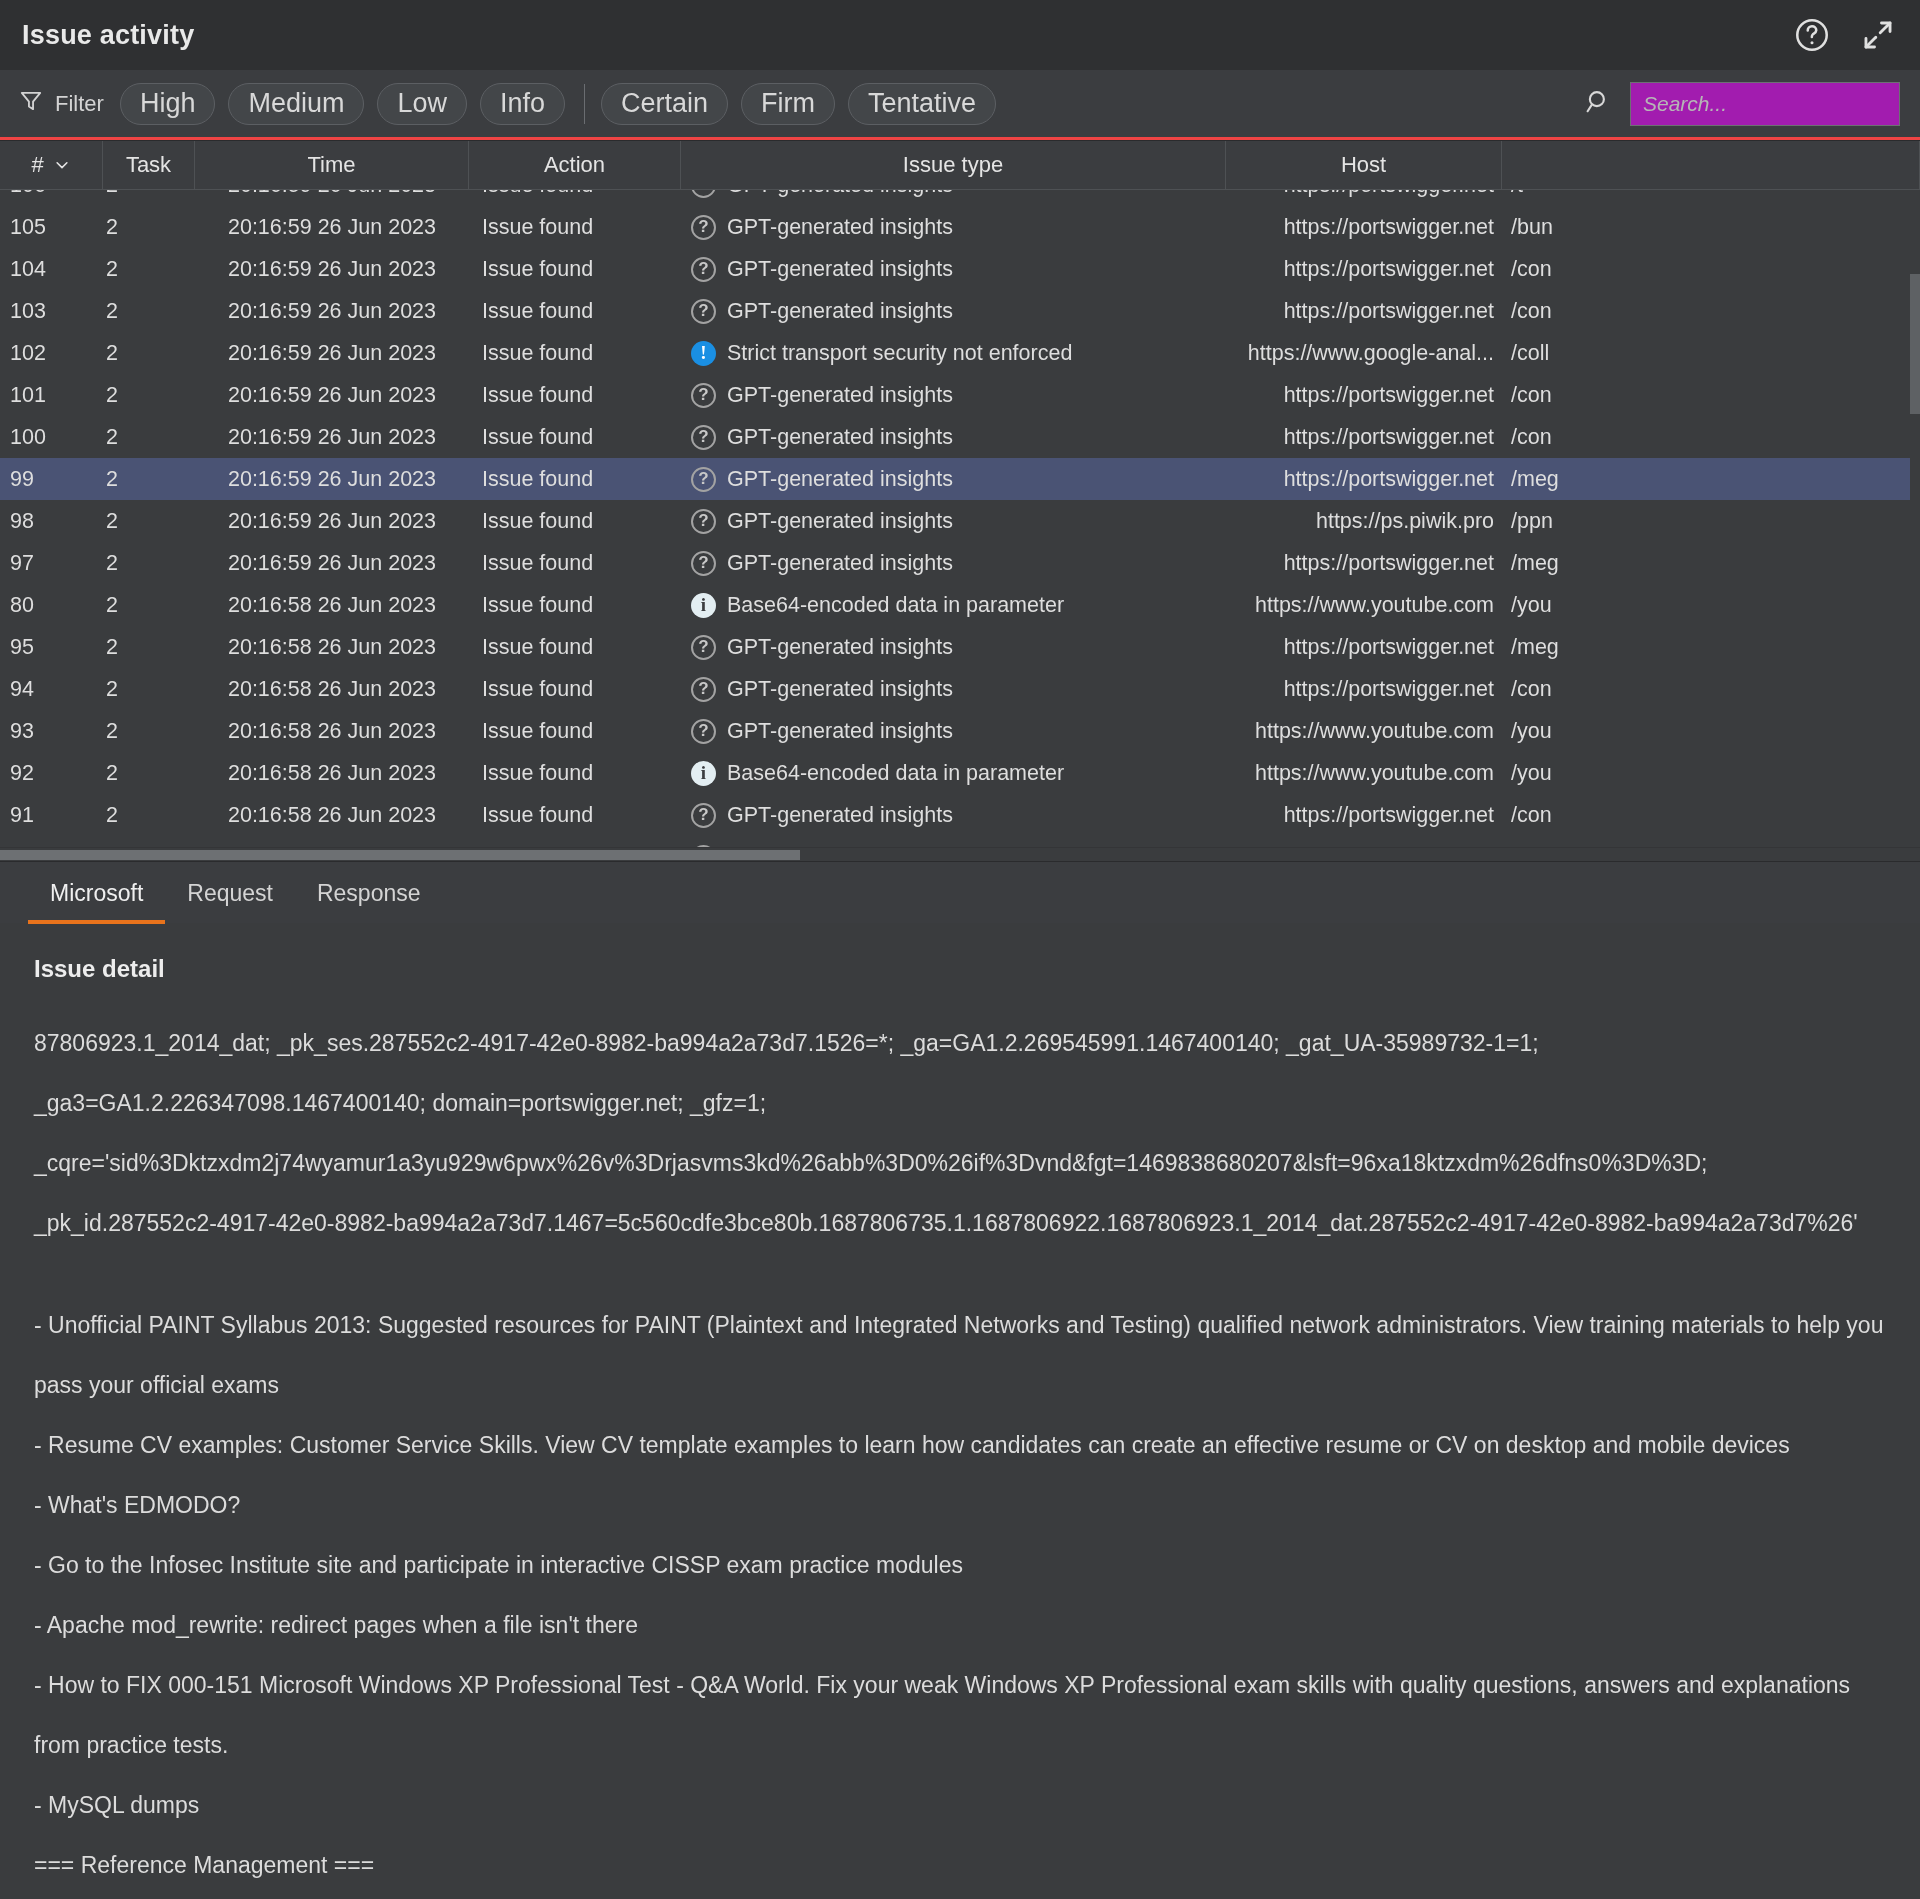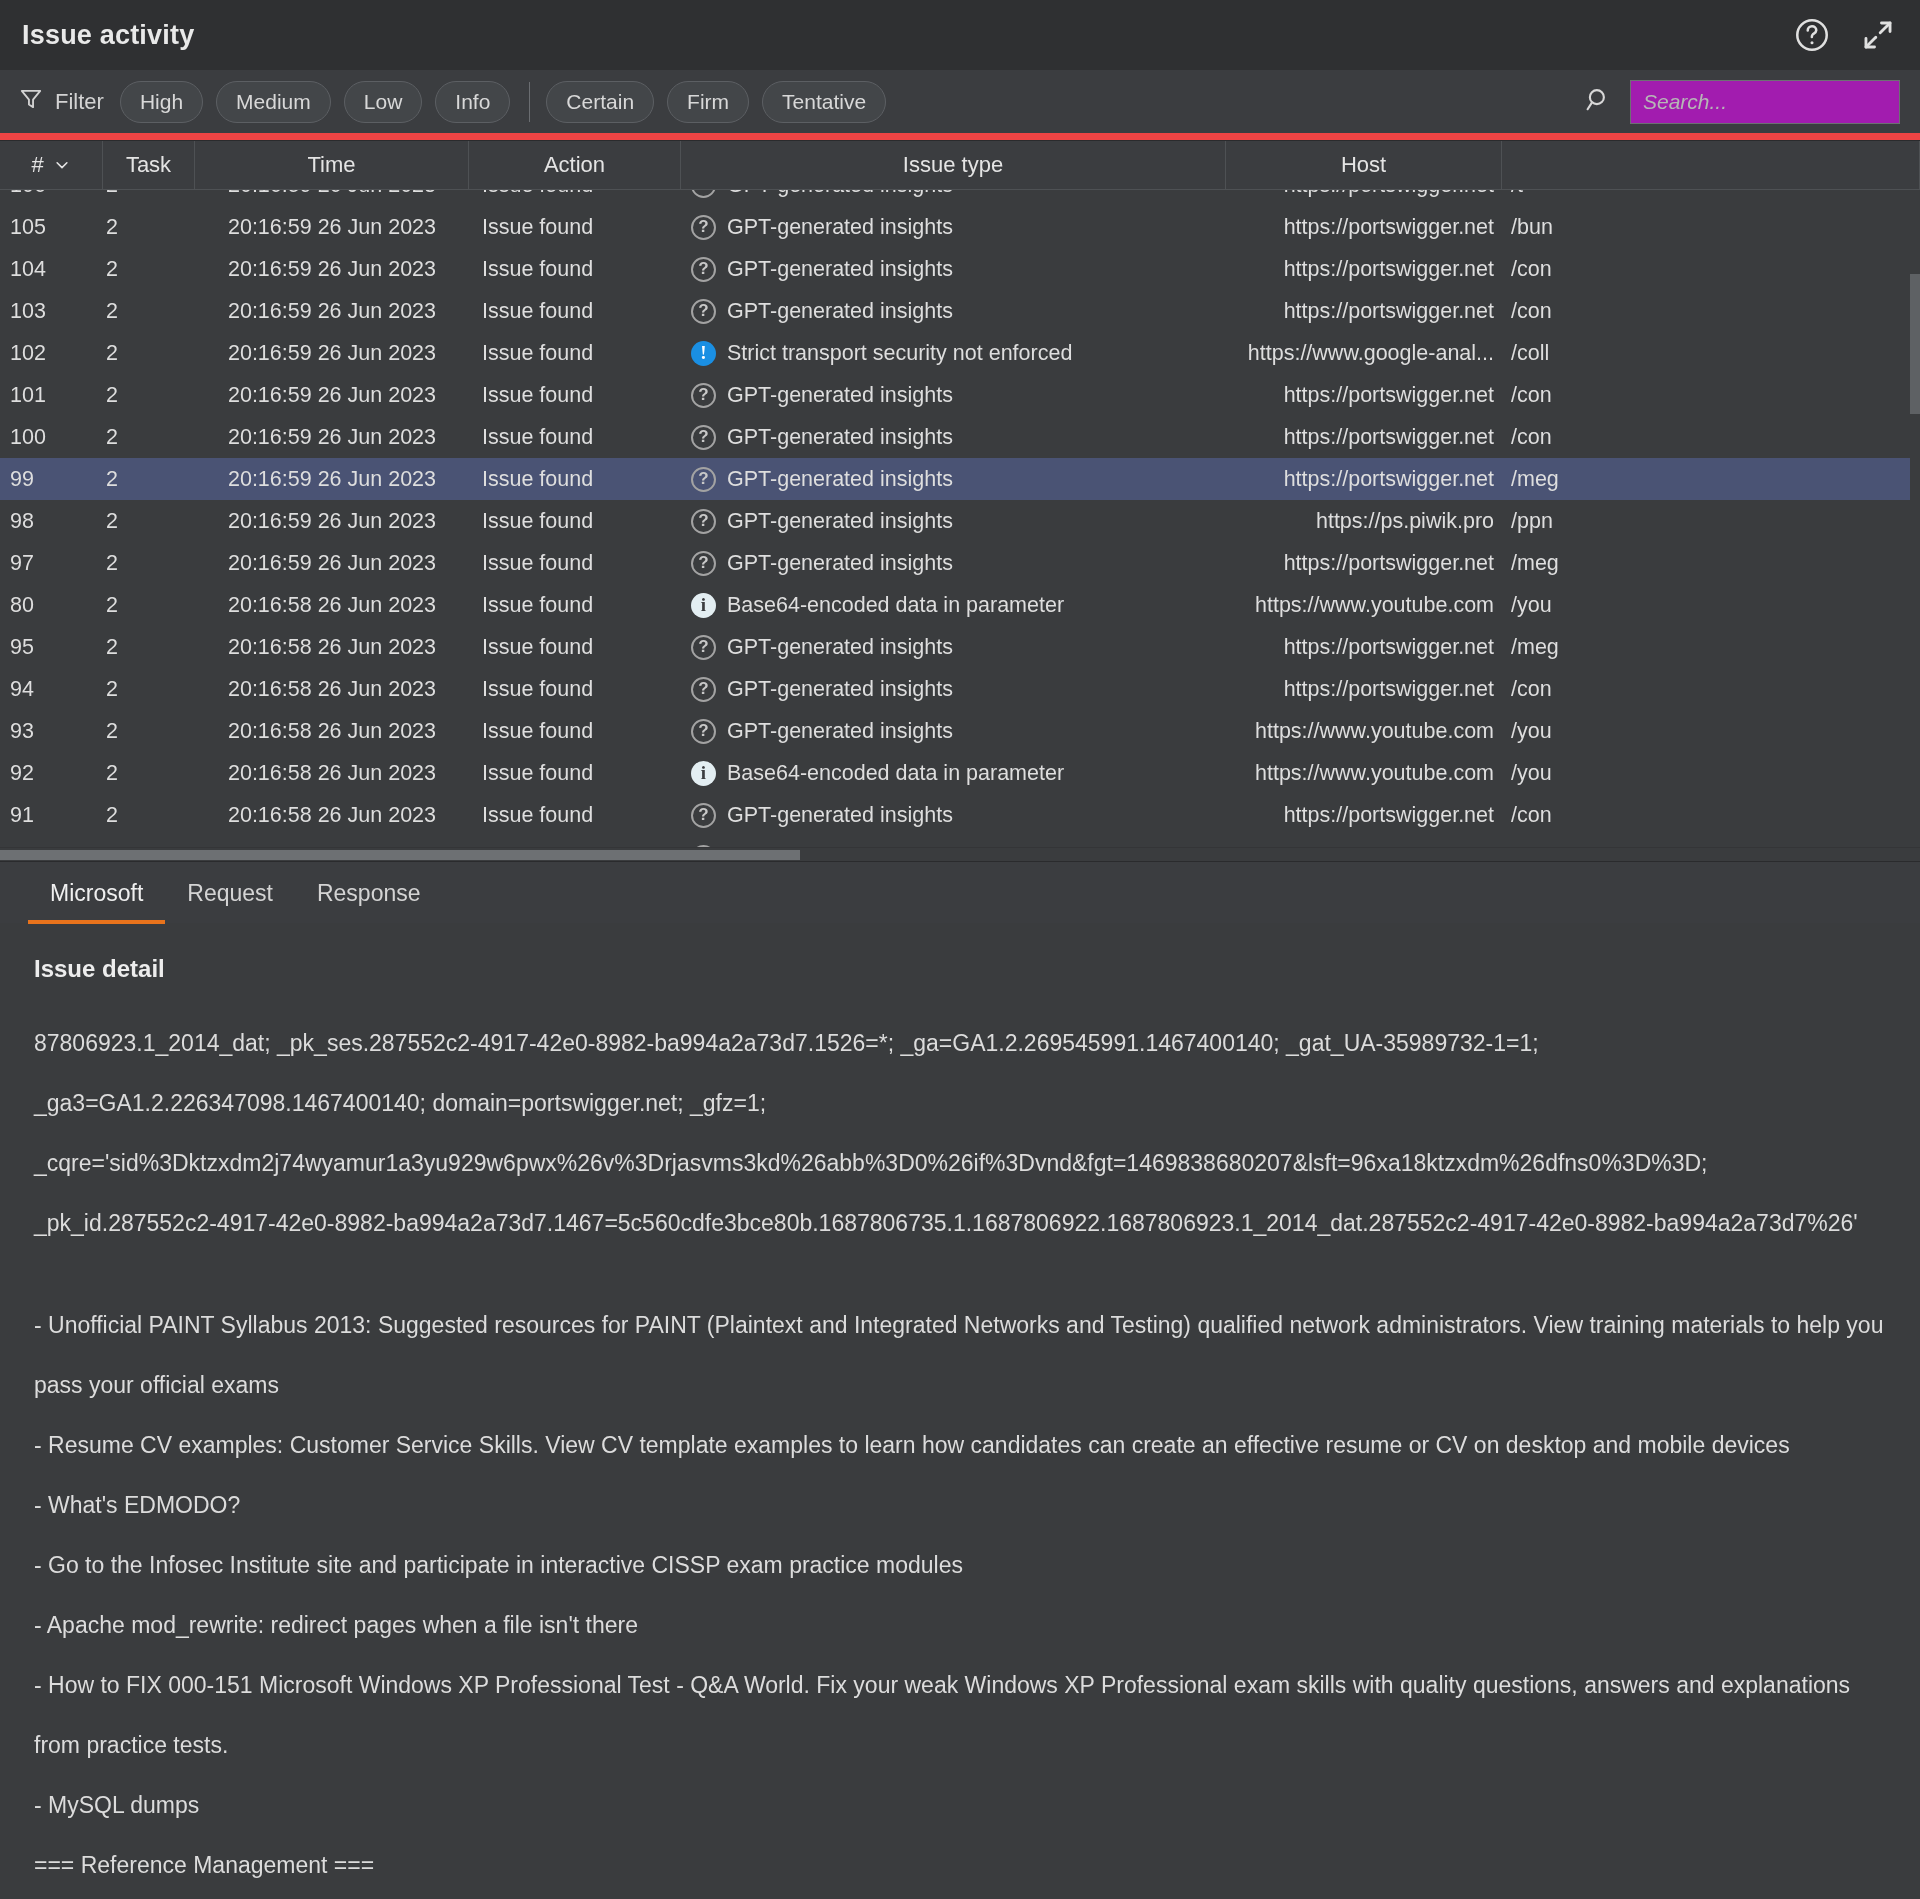--- a/index.html
+++ b/index.html
@@ -40,36 +40,36 @@
   .icon-btn svg { display: block; }
 
   
   .filterbar {
     height: 70px;
     background: #3b3d40;
     display: flex;
     align-items: center;
     padding: 0 18px;
     gap: 0;
-    border-bottom: 7px solid #ef4444;
+    border-bottom: 3px solid #ef4444;
   }
   .filter-label {
     display: flex; align-items: center; gap: 11px;
     margin-right: 16px;
     font-size: 22px;
     color: #d3d3d3;
   }
   .pill {
     height: 42px;
     padding: 0 19px;
     border-radius: 21px;
     border: 1px solid #5c5f63;
     background: #434649;
     color: #d8d8d8;
-    font-size: 21px;
+    font-size: 27px;
     display: flex; align-items: center; justify-content: center;
     margin-right: 13px;
     cursor: pointer;
     white-space: nowrap;
   }
   .pill-sep {
     width: 1px; height: 40px;
     background: #6a6d71;
     margin: 0 16px 0 6px;
   }

